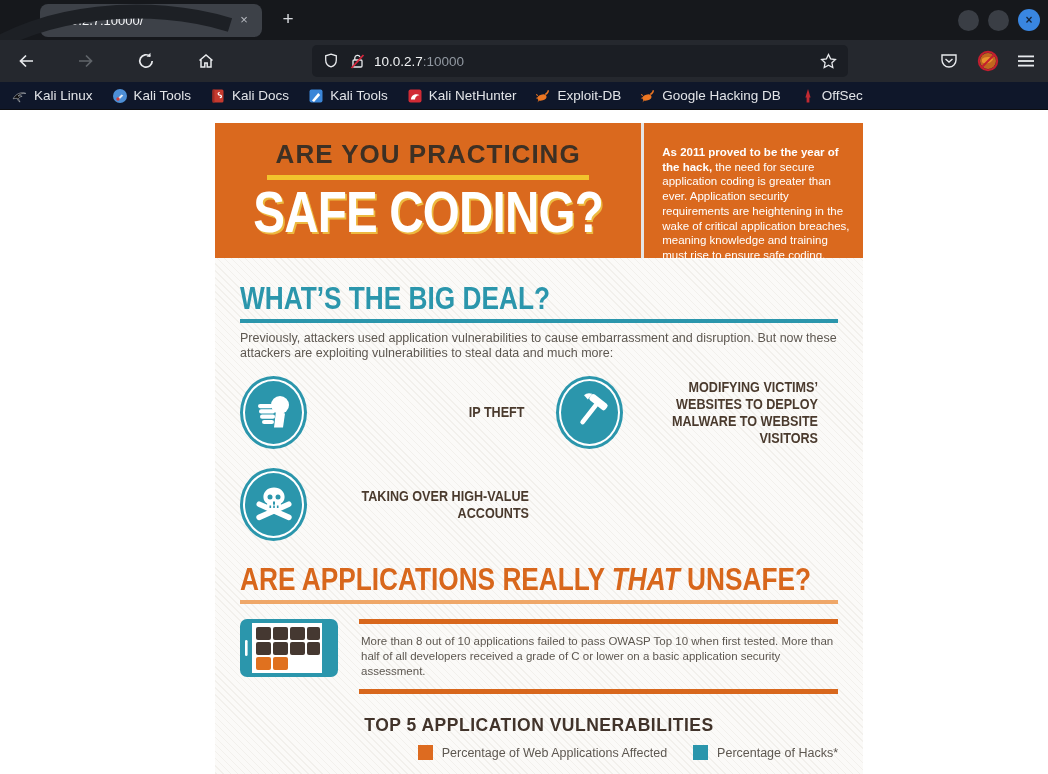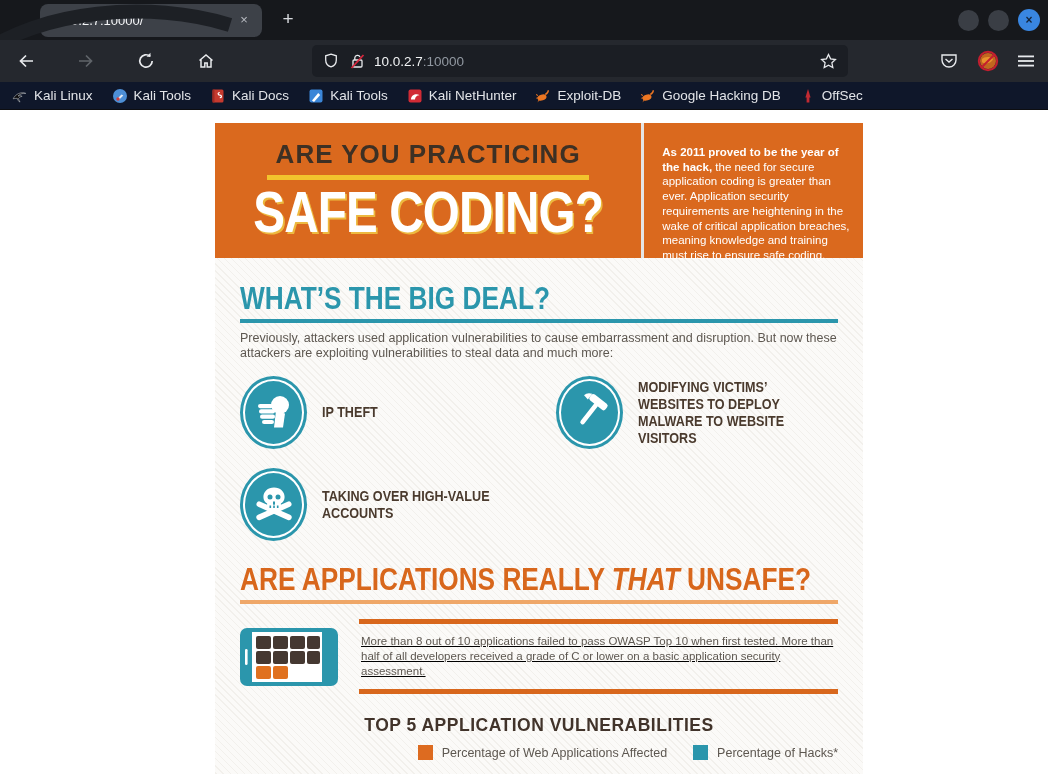--- a/index.html
+++ b/index.html
@@ -53,31 +53,31 @@
     display:inline-block; transform:scaleX(0.82); transform-origin:0 50%; letter-spacing:0; }
   .h-teal { color:#2b96ac; }
   .h-orange { color:#d8671c; }
   .h-orange em { font-style:italic; }
   .rule-teal { height:4px; background:#2b96ac; margin-top:2px; }
   .rule-orange { height:4px; background:#efa768; margin-top:2px; }
   .sec1 { padding-top:22px; }
   .para { margin-top:8px; color:#5d5750; font-size:12.5px; line-height:15px; }
 
   .threats { margin-top:15px; display:grid; grid-template-columns:316px 1fr; row-gap:19px; }
-  .threat { display:flex; align-items:center; gap:15px; }
+  .threat { display:flex; align-items:center; gap:15px;text-align:right; }
   .tico { width:67px; height:73px; flex:0 0 auto; background:#2b96ac; border-radius:50%; position:relative;
     display:flex; align-items:center; justify-content:center; }
   .tico::before { content:""; position:absolute; inset:3px; border:2px solid #fff; border-radius:50%; }
   .tlabel { color:#4a3a2d; font-weight:bold; font-size:14px; line-height:17px;
     transform:scaleX(0.9); transform-origin:0 50%; }
   .threat.w1 .tlabel { width:225px; }
   .threat.w2 .tlabel { width:230px; }
 
   .sec2 { margin-top:20px; }
-  .apps-row { margin-top:15px; display:flex; gap:21px; align-items:center;text-decoration:underline; }
+  .apps-row { margin-top:15px; display:flex; gap:21px; align-items:flex-start; }
   .stat { flex:1; border-top:5px solid #d8671c; border-bottom:5px solid #d8671c; padding:10px 2px 11px;
     color:#5d5750; font-size:11.5px; line-height:14.8px; }
 
   .top5 { margin-top:21px; text-align:center; color:#41332a; font-weight:bold; font-size:17.5px; letter-spacing:0.5px; }
   .legend { margin-top:9px; display:flex; justify-content:flex-end; align-items:center; gap:9px;
     color:#5d5750; font-size:12.5px; }
   .swatch { width:15px; height:15px; display:inline-block; flex:0 0 auto; }
   .legend .gap { width:8px; }
 </style>
 </head>

